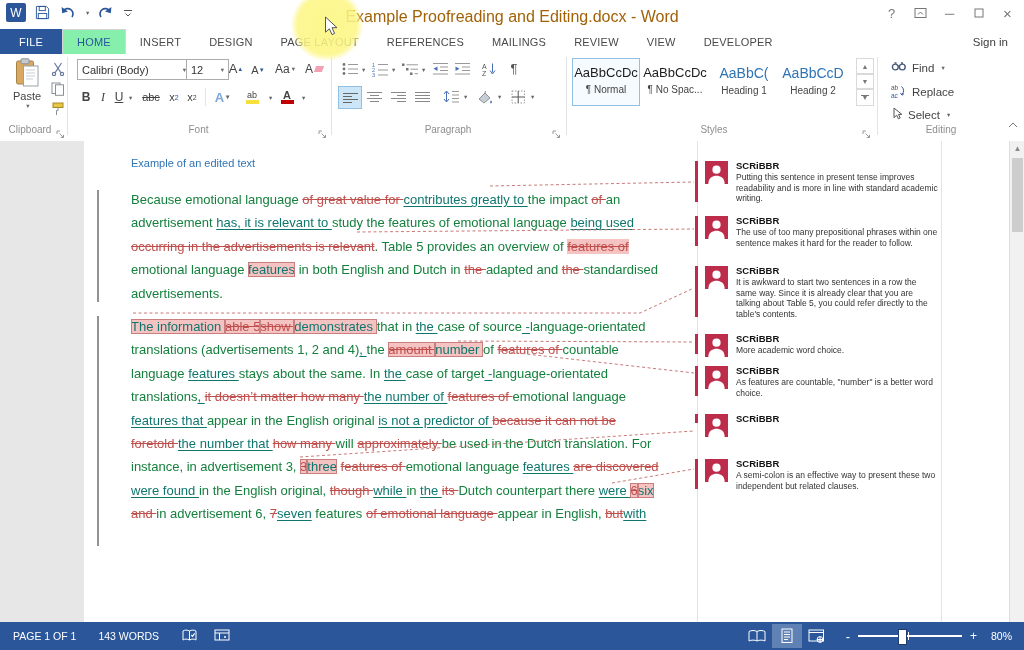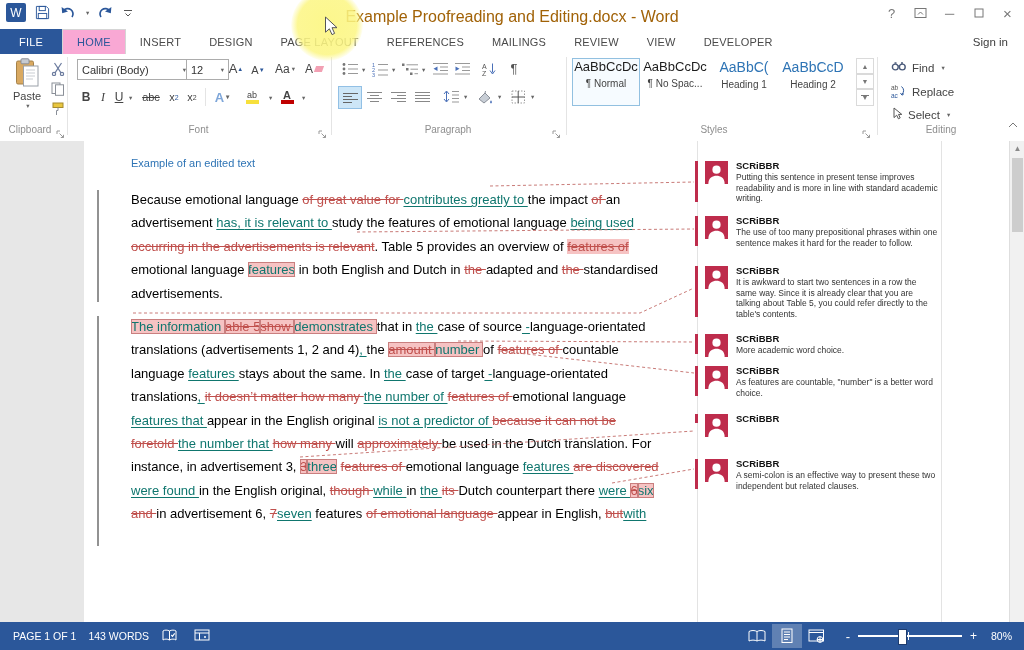--- a/index.html
+++ b/index.html
@@ -9,68 +9,68 @@
   #titlebar{position:absolute;top:0;left:0;width:1024px;height:29px;background:#fff}
   #qat{position:absolute;left:6px;top:3px;display:flex;align-items:center;gap:9px}
   .qbtn{display:inline-flex;align-items:center;justify-content:center}
   #wtitle{position:absolute;top:8px;left:250px;width:524px;text-align:center;font-size:16px;color:#a16207;white-space:nowrap}
   #wincontrols{position:absolute;right:2px;top:2px;display:flex;align-items:center;color:#777}
   .wc{width:29px;height:22px;display:flex;align-items:center;justify-content:center;font-size:13px}
   
   #tabrow{position:absolute;top:29px;left:0;width:1024px;height:25px;background:#fff;display:flex;align-items:stretch;z-index:3}
   .tab{padding:0 14px;font-size:11px;color:#4a4a4a;display:flex;align-items:center;letter-spacing:.2px}
   .tab.file{background:#2B579A;color:#fff;padding:0 19px}
-  .tab.active{color:#2B579A;background:#f9a8d4;border:1px solid #D5D5D5;border-bottom:none;position:relative;z-index:4}
+  .tab.active{color:#2B579A;background:#86efac;border:1px solid #D5D5D5;border-bottom:none;position:relative;z-index:4}
   #signin{margin-left:auto;padding-right:16px;font-size:11.5px;color:#3d3d3d;display:flex;align-items:center}
   
   #ribbon{position:absolute;top:54px;left:0;width:1024px;height:87px;background:#fff;border-bottom:1px solid #D5D5D5}
   .gdiv{position:absolute;top:3px;height:78px;width:1px;background:#E4E4E4}
   .glabel{position:absolute;top:70px;font-size:10px;color:#8E8E8E;text-align:center;white-space:nowrap}
   .launcher{position:absolute;width:10px;height:10px}
   .rabs{position:absolute;display:flex;align-items:center;justify-content:center}
   .tbtn{color:#444;font-size:12px}
   .caret{font-size:6.5px;color:#666;margin-left:2px}
   .combo{position:absolute;height:19px;border:1px solid #ACACAC;background:#fff;font-size:11px;color:#333;
          display:flex;align-items:center;padding:0 4px;white-space:nowrap}
   .combo .caret{margin-left:auto}
   #pastebtn{position:absolute;left:6px;top:4px;width:42px;height:64px;display:flex;flex-direction:column;align-items:center;font-size:11px;color:#444}
   .stylecard{position:absolute;top:4px;width:66px;height:46px;border:1px solid transparent;text-align:center;overflow:hidden}
   .stylecard.sel{border:1px solid #92C0E0;background:#F6FBFF}
-  .sprev{font-size:13px;color:#1c1c1c;white-space:nowrap}
+  .sprev{font-size:13px;color:#1c1c1c;margin-top:6px;white-space:nowrap}
   .sprev.hd{color:#2E74B5;font-size:14px}
   .sname{font-size:10px;color:#444;margin-top:4px;white-space:nowrap}
   .edrow{position:absolute;display:flex;align-items:center;gap:5px;font-size:11.5px;color:#444}
   
   #docarea{position:absolute;top:141px;left:0;width:1024px;height:481px;background:#E7E7E7}
   #page{position:absolute;left:84px;top:0;width:925px;height:481px;background:#fff}
   .vsep{position:absolute;top:0;height:481px;width:1px;background:#E3E3E3}
   #heading{position:absolute;left:131px;top:16px;font-size:11px;color:#2E74B5;white-space:nowrap}
   .para{position:absolute;left:131px}
   .docline{height:23.4px;line-height:23.4px;font-size:13px;white-space:nowrap;color:#1b1b1b}
-  .rn{color:#000000}
+  .rn{color:#15803d}
   .ri{color:#0f766e;text-decoration:underline;text-underline-offset:2px}
   .rd{color:#C0504D;text-decoration:line-through}
   .hl{background:#F6C3C3}
   .hlb{background:#F6C3C3;outline:1px solid #C97F7F;outline-offset:-1px}
   .changebar{position:absolute;width:2px;background:#929292}
   #connectors{position:absolute;left:0;top:0;pointer-events:none}
   #connectors polyline{fill:none;stroke:#C97B78;stroke-width:1;stroke-dasharray:3,2.5}
   .comment{position:absolute;left:705px;width:236px}
   .comment::before{content:"";position:absolute;left:-10px;top:1px;bottom:2px;width:3px;background:#BE2C4C}
   .cavatar{position:absolute;left:0;top:1px;width:23px;height:23px;display:block}
   .cbody{margin-left:31px}
   .cauthor{font-size:9.5px;font-weight:bold;color:#111;line-height:12px}
   .ctext{font-size:8.5px;line-height:10.6px;color:#333;width:202px}
   #scrollbar{position:absolute;left:1009px;top:0;width:15px;height:481px;background:#F1F1F1;border-left:1px solid #DEDEDE}
   #sbarrow{position:absolute;left:0;top:0;width:15px;height:15px;color:#8a8a8a;font-size:8px;display:flex;align-items:center;justify-content:center}
   #sbthumb{position:absolute;left:2px;top:17px;width:11px;height:74px;background:#CDCDCD}
   
   #statusbar{position:absolute;top:622px;left:0;width:1024px;height:28px;background:#2B579A;color:#fff;
              display:flex;align-items:center;font-size:10.5px}
-  .sbitem{margin-left:12px;white-space:nowrap}
+  .sbitem{margin-left:22px;white-space:nowrap}
   .viewbtn{width:30px;height:24px;display:flex;align-items:center;justify-content:center}
   .viewbtn.active{background:rgba(255,255,255,.25)}
   #ztrack{position:relative;width:104px;height:2px;background:#fff;margin:0 8px}
   #znotch{position:absolute;left:50px;top:-3px;width:1px;height:8px;background:#fff}
   #zthumb{position:absolute;left:40px;top:-6px;width:7px;height:14px;background:#fff;border:1px solid #1E3C6E}
   
   #spotlight{position:absolute;left:291px;top:-11px;width:72px;height:72px;border-radius:50%;z-index:50;pointer-events:none;
              background:radial-gradient(circle,rgba(252,246,130,.92) 0%,rgba(252,246,130,.85) 58%,rgba(252,246,130,0) 72%)}
   #cursor{position:absolute;left:324px;top:16px;z-index:51;pointer-events:none}
 </style>

